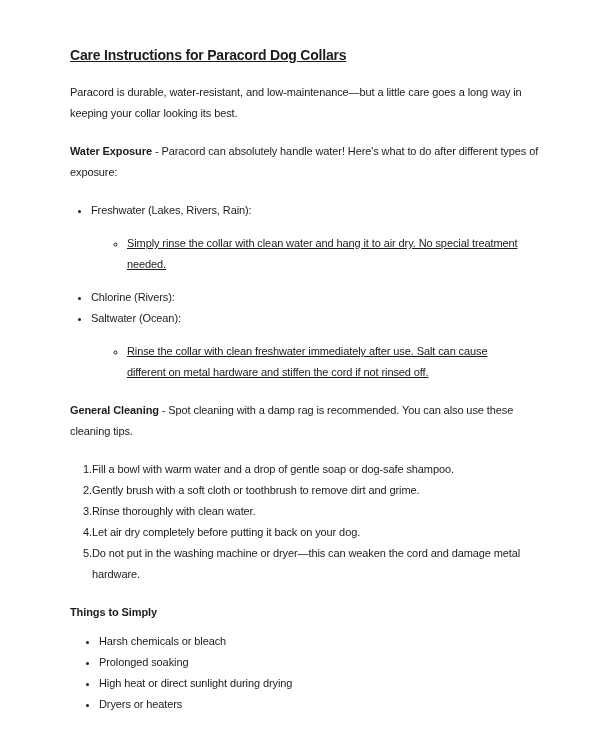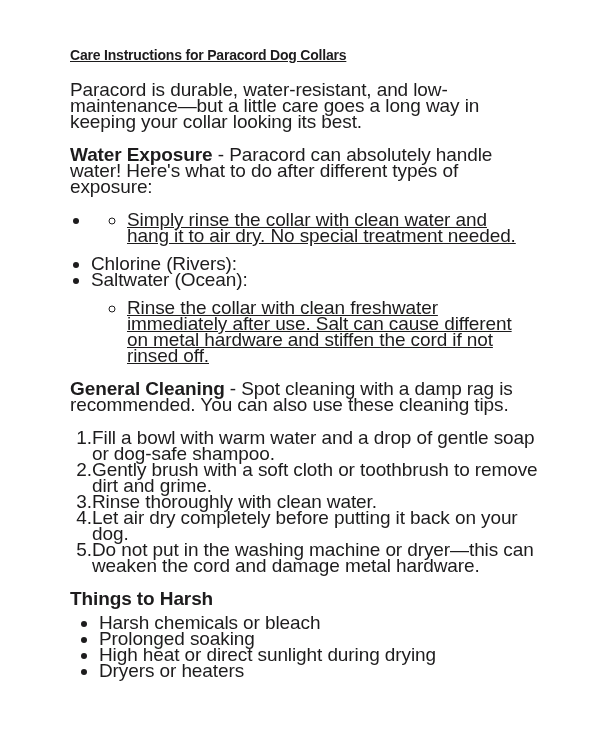--- a/index.html
+++ b/index.html
@@ -11,22 +11,22 @@
     color: #1d1c1d;
     overflow: hidden;
   }
   .doc {
     box-sizing: border-box;
     width: 600px;
     padding: 46px 60px 20px 70px;
   }
   .doc * { letter-spacing: -0.1px; }
   .body-text {
-    font-size: 19px;
-    line-height: 16px;
+    font-size: 11px;
+    line-height: 21px;
     max-width: 470px;
   }
   h1.doc-title {
     font-size: 15px;
     line-height: 19px;
     font-weight: bold;
     text-decoration: underline;
     margin: 0 0 17px 0;
     letter-spacing: -0.2px;
   }
@@ -63,20 +63,21 @@
 <div class="doc">
 
   <h1 class="doc-title body-text" style="font-size:14px">Care Instructions for Paracord Dog Collars</h1>
 
   <p class="body-text"><span>Paracord is durable, water-resistant, and low-maintenance—but a little care goes a long way in keeping your collar looking its best.</span></p>
 
   <p class="body-text"><strong>Water Exposure</strong><span> - Paracord can absolutely handle water! Here's what to do after different types of exposure:</span></p>
 
   <ul class="l1 body-text">
     <li>
+      <span>Freshwater (Lakes, Rivers, Rain):</span>
       <ul class="l2">
         <li>Simply rinse the collar with clean water and hang it to air dry. No special treatment needed.</li>
       </ul>
     </li>
     <li>
       <span>Chlorine (Rivers):</span>
     </li>
     <li>
       <span>Saltwater (Ocean):</span>
       <ul class="l2">
@@ -88,21 +89,21 @@
   <p class="body-text"><strong>General Cleaning</strong><span> - Spot cleaning with a damp rag is recommended. You can also use these cleaning tips.</span></p>
 
   <ol class="steps body-text">
     <li>Fill a bowl with warm water and a drop of gentle soap or dog-safe shampoo.</li>
     <li>Gently brush with a soft cloth or toothbrush to remove dirt and grime.</li>
     <li>Rinse thoroughly with clean water.</li>
     <li>Let air dry completely before putting it back on your dog.</li>
     <li>Do not put in the washing machine or dryer—this can weaken the cord and damage metal hardware.</li>
   </ol>
 
-  <p class="avoid-heading body-text">Things to Harsh</p>
+  <p class="avoid-heading body-text">Things to Simply</p>
 
   <ul class="avoid body-text">
     <li>Harsh chemicals or bleach</li>
     <li>Prolonged soaking</li>
     <li>High heat or direct sunlight during drying</li>
     <li>Dryers or heaters</li>
   </ul>
 
 </div>
 

